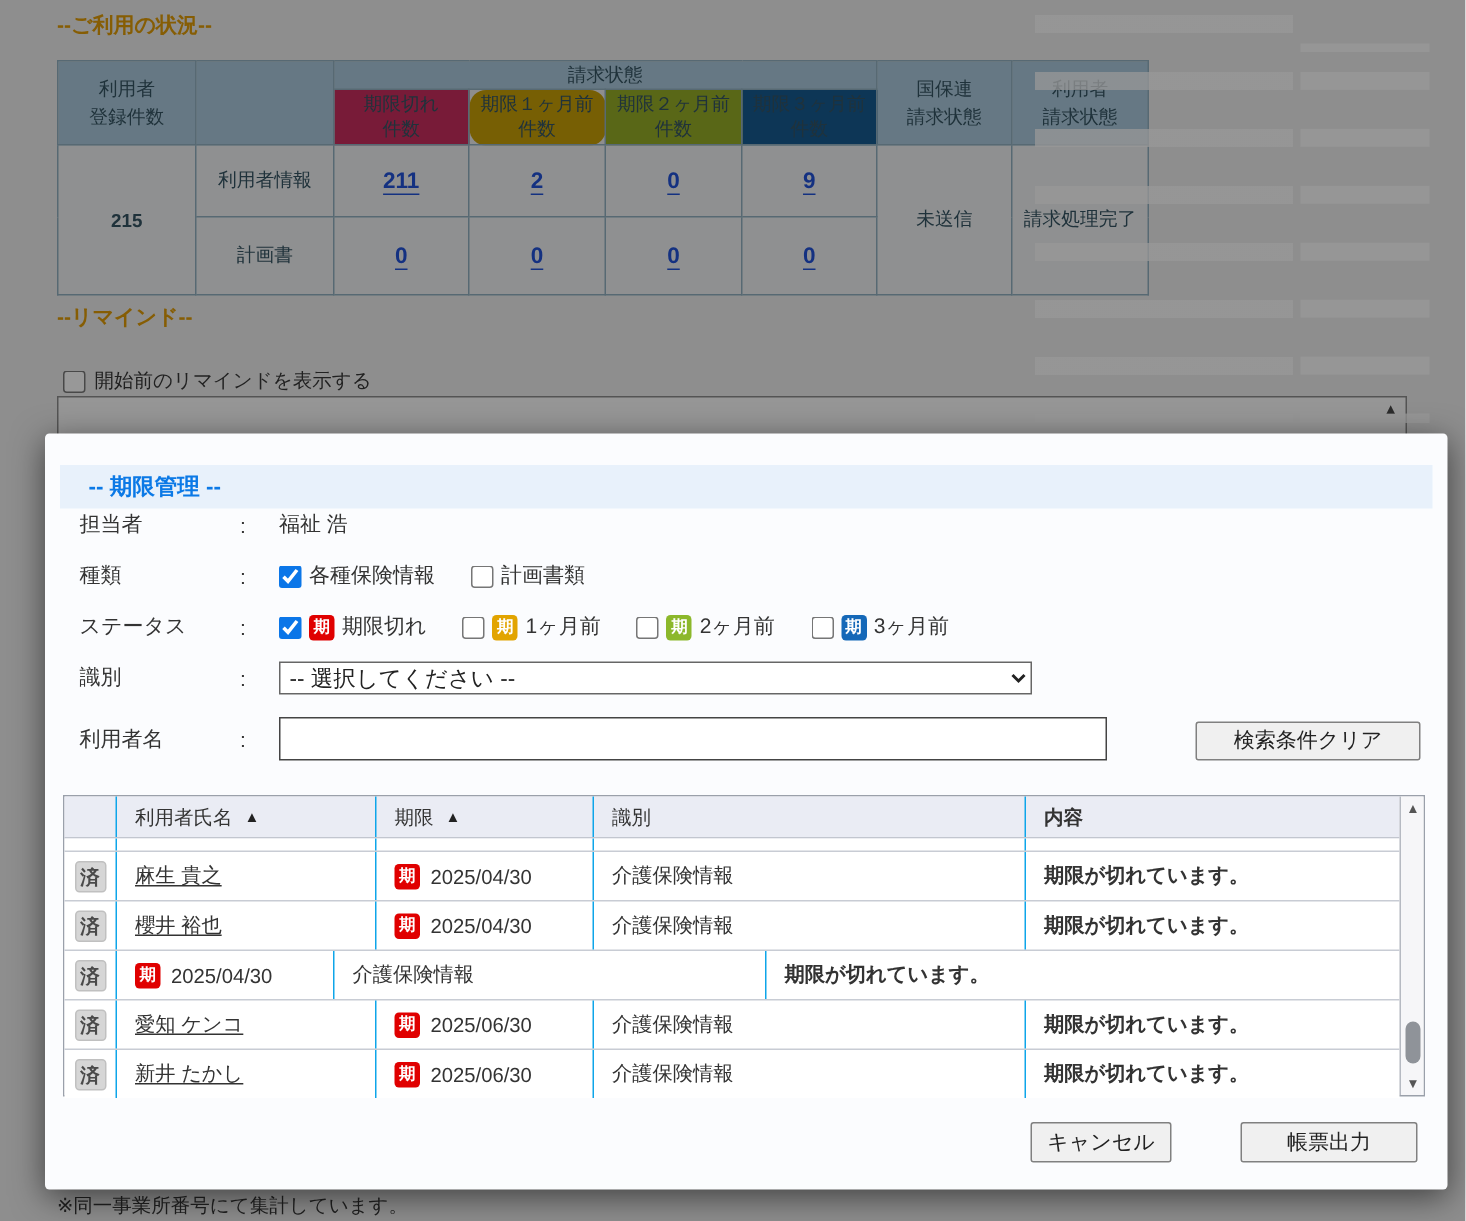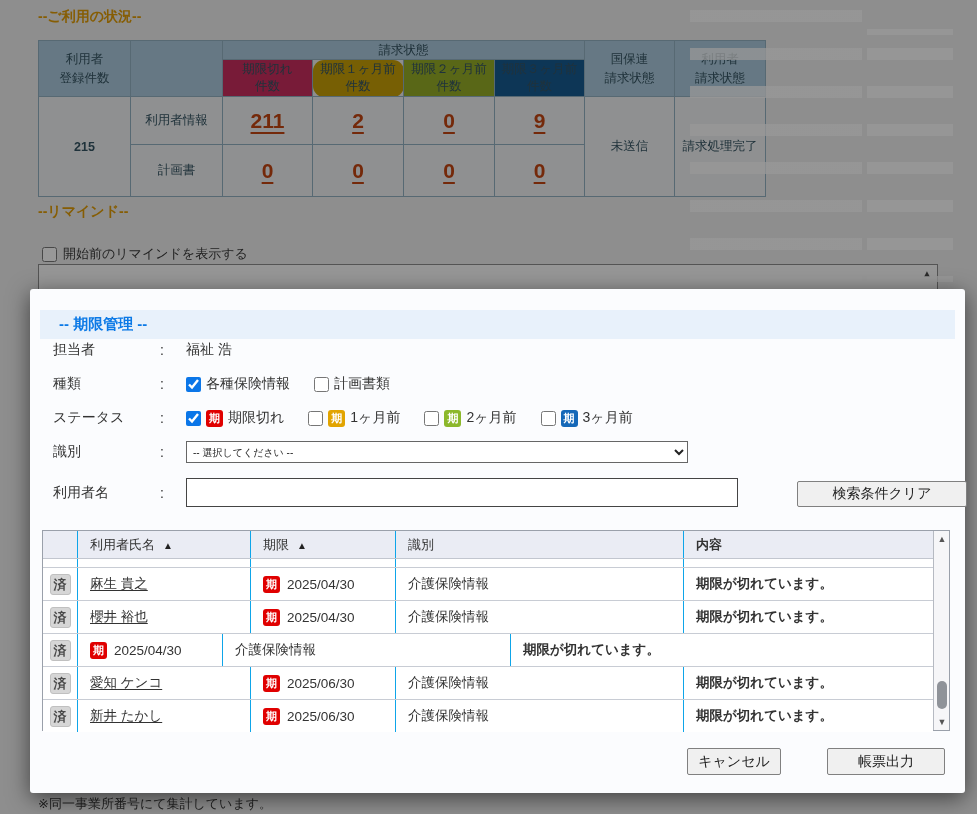--- a/index.html
+++ b/index.html
@@ -11,21 +11,21 @@
   .sec-heading { position:absolute; left:38px; font-size:14px; font-weight:bold; color:#e09a00; }
   #heading-usage { top:8px; }
   #heading-reminder { top:203px; }
 
   table.status { position:absolute; left:38px; top:40px; border-collapse:collapse; table-layout:fixed; }
   table.status td { border:1px solid #8fafc0; text-align:center; vertical-align:middle; font-size:12.5px; color:#30505f; }
   td.hd { background:#aac9dc; white-space:pre-line; line-height:1.45; }
   td.chd { color:#fff; white-space:pre-line; line-height:1.35; border-color:#c6d9e4; }
   td.body-cell { background:#f0f2f3; color:#333; }
   td.total { font-size:26px; font-weight:bold; color:#222; }
-  td.num a { font-size:21px; font-weight:bold; color:#c2410c; text-decoration:underline; text-underline-offset:4px; }
+  td.num a { font-size:15px; font-weight:bold; color:#1d4ed8; text-decoration:underline; text-underline-offset:4px; }
   td.statusv { font-size:13px; }
 
   .reminder-check { position:absolute; left:42px; top:245px; display:flex; align-items:center; gap:6px; font-size:13px; color:#333; }
   .reminder-check input { width:14px; height:14px; }
   .reminder-box { position:absolute; left:38px; top:264px; width:900px; height:285px; background:#fcfcfc; border:1px solid #8a8a8a; }
   .reminder-box .up { position:absolute; right:5px; top:3px; font-size:10px; color:#444; }
 
   .stripes { position:absolute; top:10px; height:272px; background:repeating-linear-gradient(to bottom, rgba(255,255,255,.75) 0 12px, transparent 12px 38px); }
   #stripes-l { left:690px; width:172px; }
   #stripes-r { left:867px; width:86px; background-position:0 19px; top:29px; height:253px; }
@@ -46,27 +46,27 @@
   .frow .colon { width:26px; text-align:left; color:#333; }
   #row-staff { top:52px; } #row-kind { top:86px; } #row-status { top:120px; }
   #row-category { top:152px; } #row-username { top:189px; }
 
   .chk-group { display:flex; align-items:center; gap:10px; }
   .chk-item { display:flex; align-items:center; gap:5px; margin-right:14px; }
   input[type=checkbox] { width:15px; height:15px; accent-color:#0b76e8; }
   .badge { display:inline-block; min-width:17px; height:17px; line-height:17px; text-align:center;
            color:#fff; font-size:11px; font-weight:bold; border-radius:3px; padding:0 1px; }
 
-  select.cat { width:502px; height:22px; font-size:10px; color:#222; border:1px solid #666; background:#fff; padding:0 2px;
+  select.cat { width:502px; height:22px; font-size:15px; color:#222; border:1px solid #666; background:#fff; padding:0 2px;
                font-family:"Liberation Sans",sans-serif; }
   input.uname { width:552px; height:29px; border:1px solid #444; background:#fff; font-size:14px; padding:0 5px; }
 
   .btn { background:#f0f0f0; border:1px solid #808080; border-radius:2px; font-size:14px; color:#222;
          text-align:center; cursor:pointer; font-family:"Liberation Sans",sans-serif; }
-  #clear-btn { position:absolute; left:767px; top:192px; width:170px; height:26px; }
+  #clear-btn { position:absolute; left:767px; top:192px; width:150px; height:26px; }
   #cancel-btn { position:absolute; left:657px; top:459px; width:94px; height:27px; }
   #export-btn { position:absolute; left:797px; top:459px; width:118px; height:27px; }
 
   
   .mtable { position:absolute; left:12px; top:241px; width:908px; height:201px; border:1px solid #9aa0aa; background:#fff; display:flex; }
   .mtable-main { width:890px; }
   .mhead { display:flex; height:28px; background:#eaecf4; border-bottom:1px solid #c2c6cf; font-size:13px; color:#333; }
   .mgap { display:flex; height:8px; background:#fff; }
   .mrow { display:flex; height:33px; background:#fff; border-top:1px solid #c8ccd4; font-size:13.5px; color:#333; align-items:stretch; }
   .c { display:flex; align-items:center; padding-left:12px; border-right:1px solid #0ea5e9; overflow:hidden; white-space:nowrap; }

